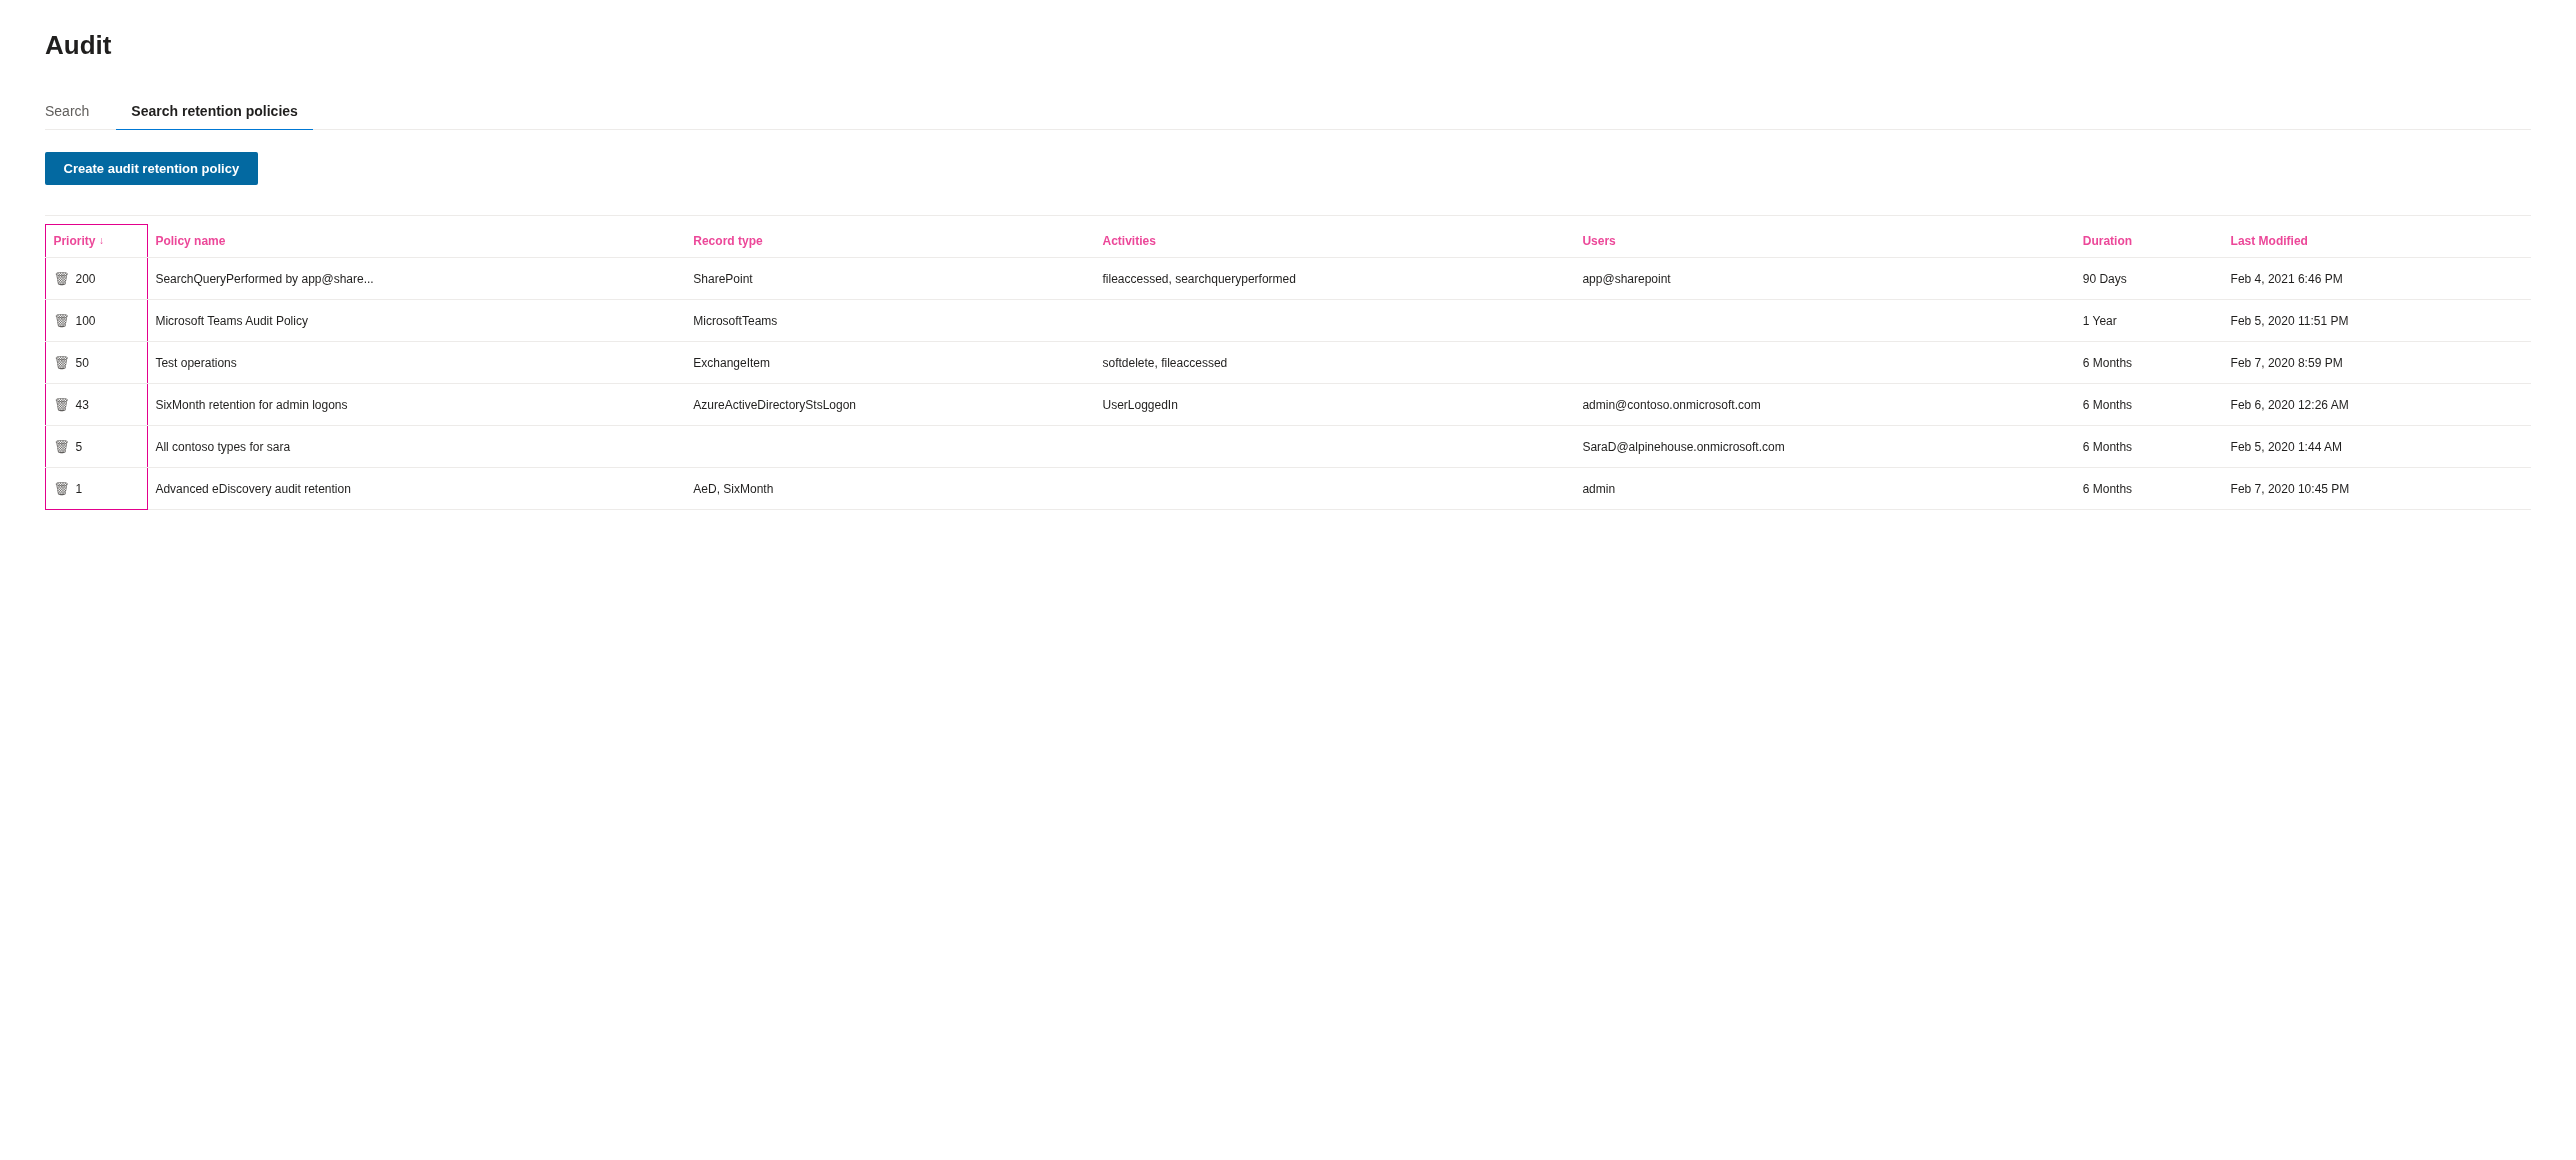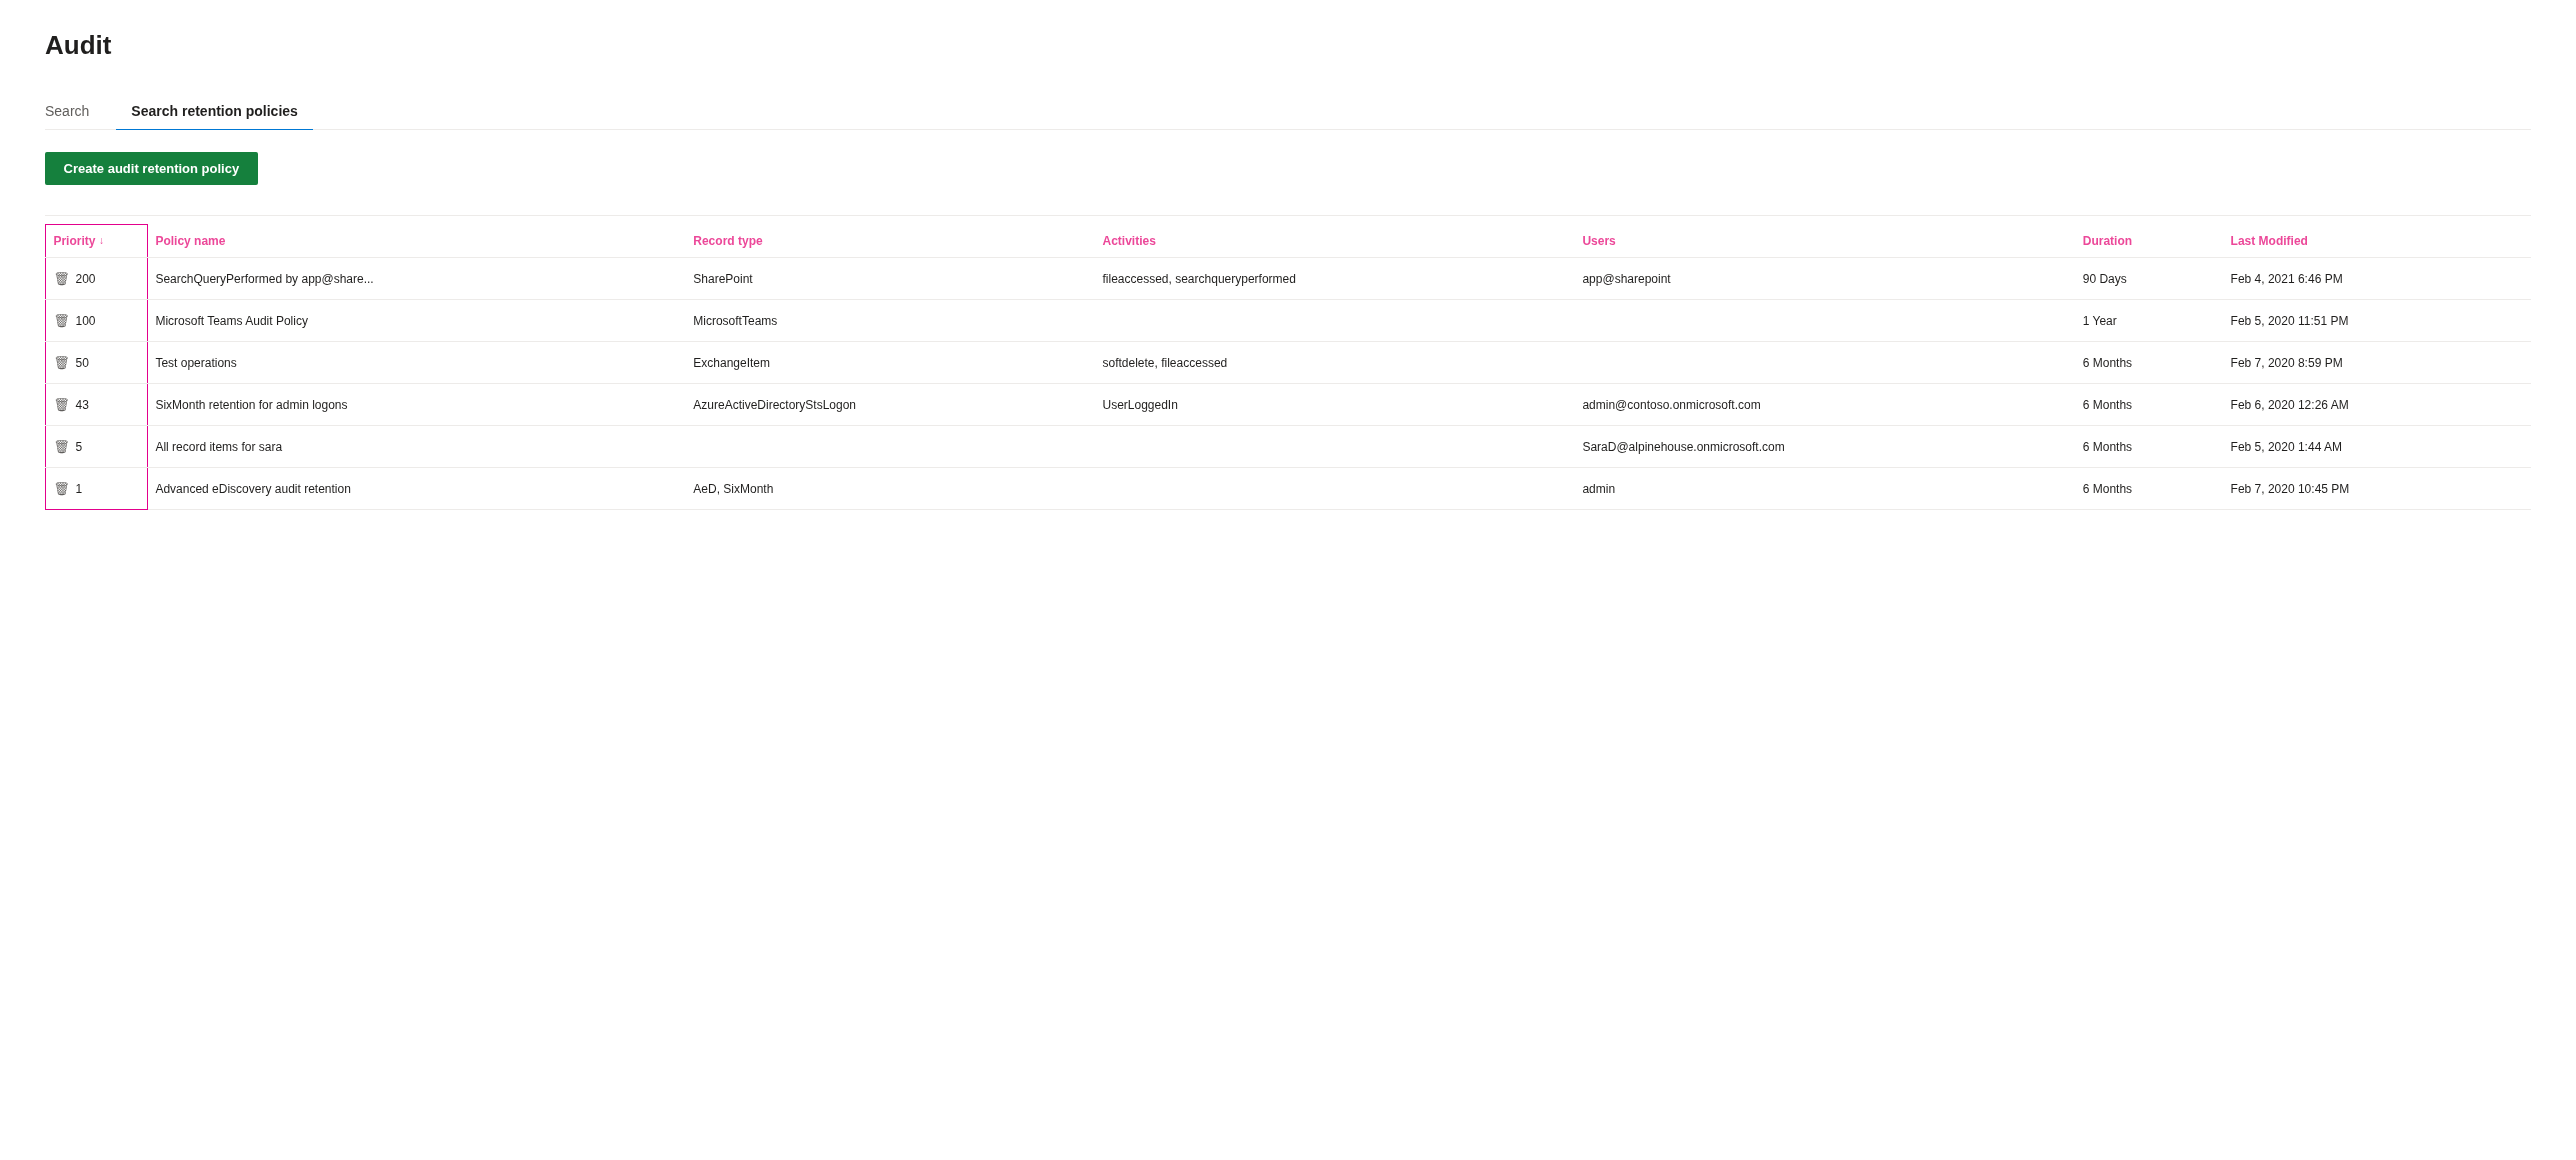--- a/index.html
+++ b/index.html
@@ -37,21 +37,21 @@
     }
     .tab:first-child {
       padding-left: 0;
     }
     .tab.active {
       font-weight: 600;
       color: #201f1e;
       border-bottom: 1.9px solid #0078d4;
     }
     .create-btn {
-      background: #15803d;
+      background: #0369a1;
       color: #ffffff;
       border: none;
       padding: 9.3px 18.6px;
       font-size: 13px;
       font-weight: 600;
       cursor: pointer;
       border-radius: 1.9px;
       margin-bottom: 15px;
     }
     .items-count {
@@ -211,21 +211,21 @@
           <td>6 Months</td>
           <td>Feb 6, 2020 12:26 AM</td>
         </tr>
         <tr>
           <td class="priority-cell">
             <div class="priority-content">
       <span class="delete-icon">🗑</span>
       <span>5</span>
     </div>
           </td>
-          <td>All record items for sara</td>
+          <td>All contoso types for sara</td>
           <td></td>
           <td></td>
           <td>SaraD@alpinehouse.onmicrosoft.com</td>
           <td>6 Months</td>
           <td>Feb 5, 2020 1:44 AM</td>
         </tr>
         <tr>
           <td class="priority-cell last-row">
             <div class="priority-content">
       <span class="delete-icon">🗑</span>

